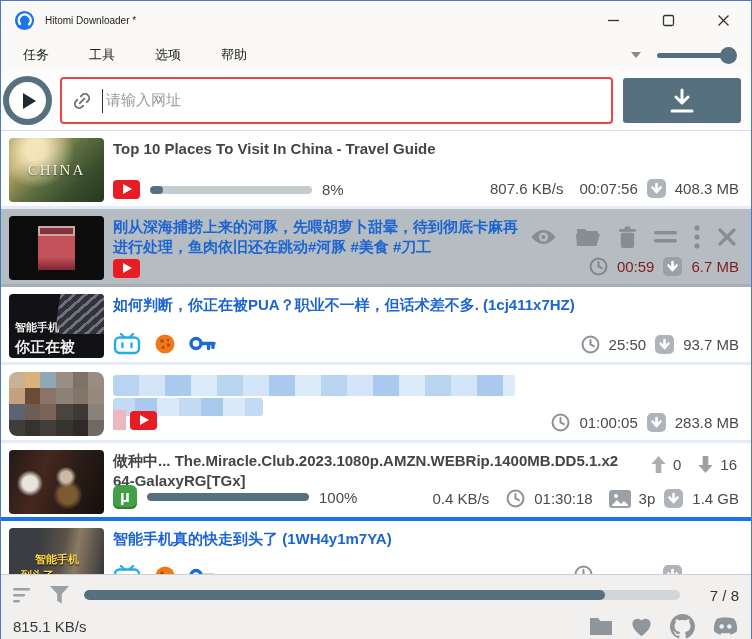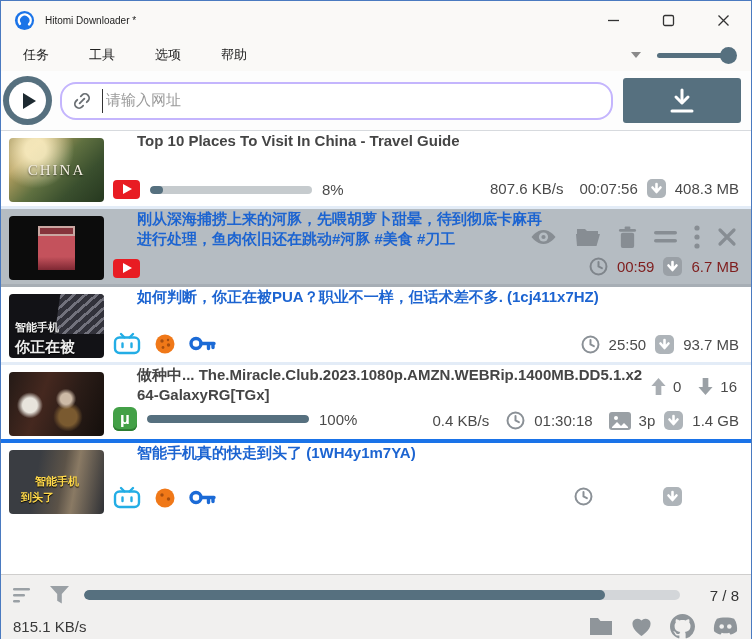--- a/index.html
+++ b/index.html
@@ -21,35 +21,35 @@
   .menu-caret { width:0; height:0; border-left:5px solid transparent; border-right:5px solid transparent; border-top:6px solid #8a8a8a; }
   .slider { position:relative; width:78px; height:18px; display:flex; align-items:center; margin-right:4px; }
   .slider-track { width:78px; height:5px; border-radius:3px; background:#56707f; }
   .slider-thumb { position:absolute; right:-2px; top:1px; width:17px; height:17px; border-radius:50%; background:#56707f; }
 
   
   .urlbar { height:60px; background:#fdfdfd; display:flex; align-items:center; padding:0 10px; flex:0 0 auto; border-bottom:1px solid #d7dade; }
   .play-btn { width:49px; height:49px; border-radius:50%; background:#56707f; display:flex; align-items:center; justify-content:center; flex:0 0 auto; margin-right:8px; margin-left:-8px; }
   .play-inner { width:37px; height:37px; border-radius:50%; background:#fff; display:flex; align-items:center; justify-content:center; }
   .play-tri { width:0; height:0; border-left:13px solid #1d2a31; border-top:8px solid transparent; border-bottom:8px solid transparent; margin-left:4px; }
-  .url-input { flex:1; height:38px; background:#fff; border:2px solid #c4b5fd; border-radius:16px; display:flex; align-items:center; padding:0 10px; }
+  .url-input { flex:1; height:47px; background:#fff; border:2px solid #ef4444; border-radius:4px; display:flex; align-items:center; padding:0 10px; }
   .link-icon { transform:rotate(-45deg); margin-right:10px; flex:0 0 auto; }
   .caret-bar { width:1px; height:24px; background:#333; margin-right:3px; }
   .url-placeholder { font-size:15px; color:#9a9a9a; }
   .dl-btn { width:118px; height:45px; background:#56707f; border-radius:3px; margin-left:10px; display:flex; align-items:center; justify-content:center; flex:0 0 auto; }
 
   
   .list { height:443px; overflow:hidden; background:#fff; flex:0 0 auto; }
   .row { position:relative; height:78px; background:#fff; }
   .row .strip { position:absolute; left:0; right:0; bottom:0; height:3px; background:#e3ecf7; }
   .row.selected { background:#b5bcc2; }
   .row.selected .strip { background:#a7aeb5; }
   .row .strip.blue { height:4px; background:#1a73e8; }
   .thumb { position:absolute; left:8px; top:7px; width:95px; height:64px; border-radius:4px; overflow:hidden; background:#000; }
-  .rtitle { position:absolute; left:112px; top:0; font-size:15px; font-weight:bold; line-height:1.35; color:#454545;margin-left:24px; }
+  .rtitle { position:absolute; left:112px; top:8px; font-size:15px; font-weight:bold; line-height:1.35; color:#454545; }
   .rtitle.blue { color:#1c64d1; }
   .bottom-left { position:absolute; left:112px; bottom:10px; display:flex; align-items:center; gap:10px; }
   .stats { position:absolute; right:12px; bottom:10px; display:flex; align-items:center; gap:8px; font-size:15px; color:#4a4a4a; }
   .stats .sp { margin-left:8px; }
 
   .yt { width:27px; height:19px; background:#e81c23; border-radius:4px; position:relative; flex:0 0 auto; }
   .yt i { position:absolute; left:10px; top:4px; width:0; height:0; border-left:9px solid #fff; border-top:5.5px solid transparent; border-bottom:5.5px solid transparent; }
 
   .pbar { width:162px; height:8px; border-radius:4px; background:#c6cbce; overflow:hidden; }
   .pbar .fill { height:100%; background:#56707f; border-radius:4px; }
@@ -297,20 +297,44 @@
         <span>25:50</span>
         <svg width="21" height="21" viewBox="0 0 21 21">
             <rect x="1" y="1" width="19" height="19" rx="5" fill="#aeb4b9"></rect>
             <path d="M6.5 9.5l4 4.5 4-4.5M10.5 13V6" stroke="#fff" stroke-width="2.6" fill="none" stroke-linecap="round" stroke-linejoin="round"></path>
           </svg>
         <span>93.7 MB</span>
       </div>
       <div class="strip"></div>
     </div>
 
+    <div class="row">
+      <div class="thumb t-pixel"></div>
+      <div class="censor1"></div>
+      <div class="censor2"></div>
+      <div class="bottom-left" style="bottom:13px;">
+        <div class="pink-px"></div>
+        <div class="yt">
+            <i></i>
+          </div>
+      </div>
+      <div class="stats">
+        <svg width="21" height="21" viewBox="0 0 20 20">
+            <circle cx="10" cy="10" r="7.6" fill="none" stroke="#8a9096" stroke-width="1.9"></circle>
+            <path d="M10 5.6V10l3.2 1.6" stroke="#8a9096" stroke-width="1.9" fill="none" stroke-linecap="round"></path>
+          </svg>
+        <span>01:00:05</span>
+        <svg width="21" height="21" viewBox="0 0 21 21">
+            <rect x="1" y="1" width="19" height="19" rx="5" fill="#aeb4b9"></rect>
+            <path d="M6.5 9.5l4 4.5 4-4.5M10.5 13V6" stroke="#fff" stroke-width="2.6" fill="none" stroke-linecap="round" stroke-linejoin="round"></path>
+          </svg>
+        <span>283.8 MB</span>
+      </div>
+      <div class="strip"></div>
+    </div>
 
     <div class="row">
       <div class="thumb t-movie"></div>
       <div class="rtitle" style="max-width:510px; word-break:break-all;">做种中... The.Miracle.Club.2023.1080p.AMZN.WEBRip.1400MB.DD5.1.x264-GalaxyRG[TGx]</div>
       <div class="seeds">
         <svg width="17" height="19" viewBox="0 0 18 20">
             <path d="M9 1l7.5 8.5H12V19H6V9.5H1.5z" fill="#a9aeb3"></path>
           </svg>
         <span class="num">0</span>
         <svg width="17" height="19" viewBox="0 0 18 20" style="transform:rotate(180deg);">

